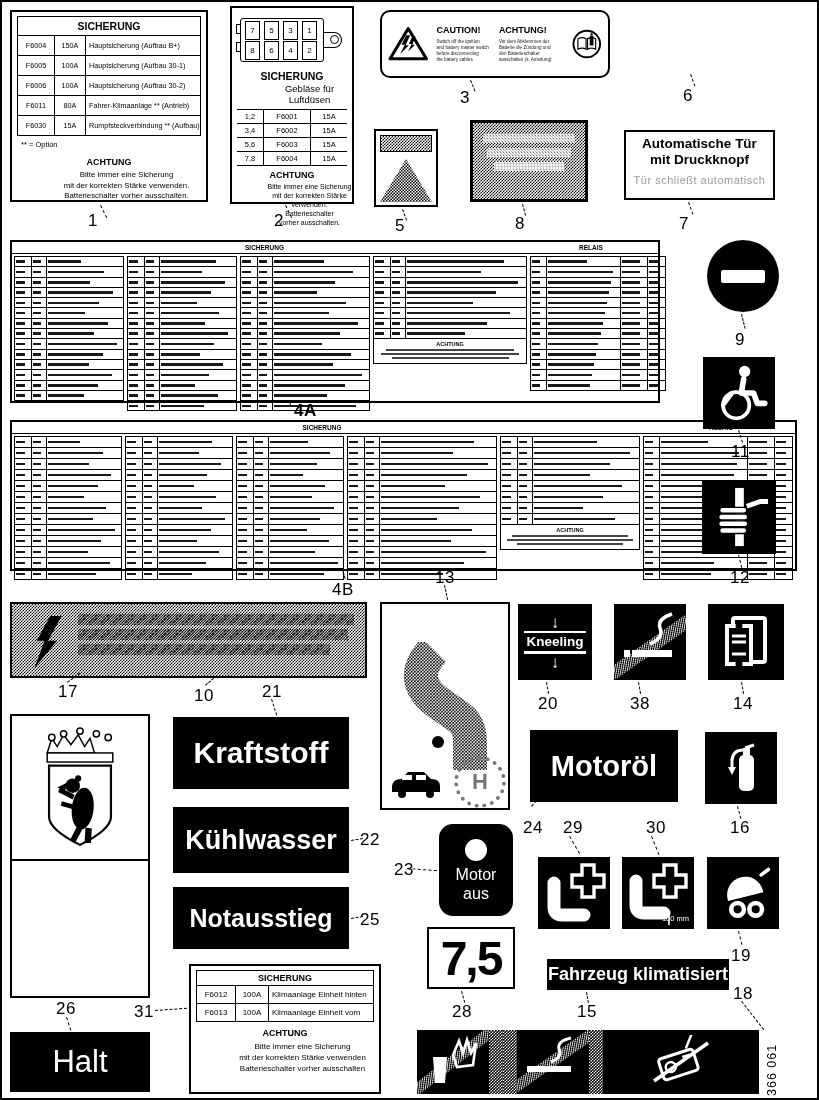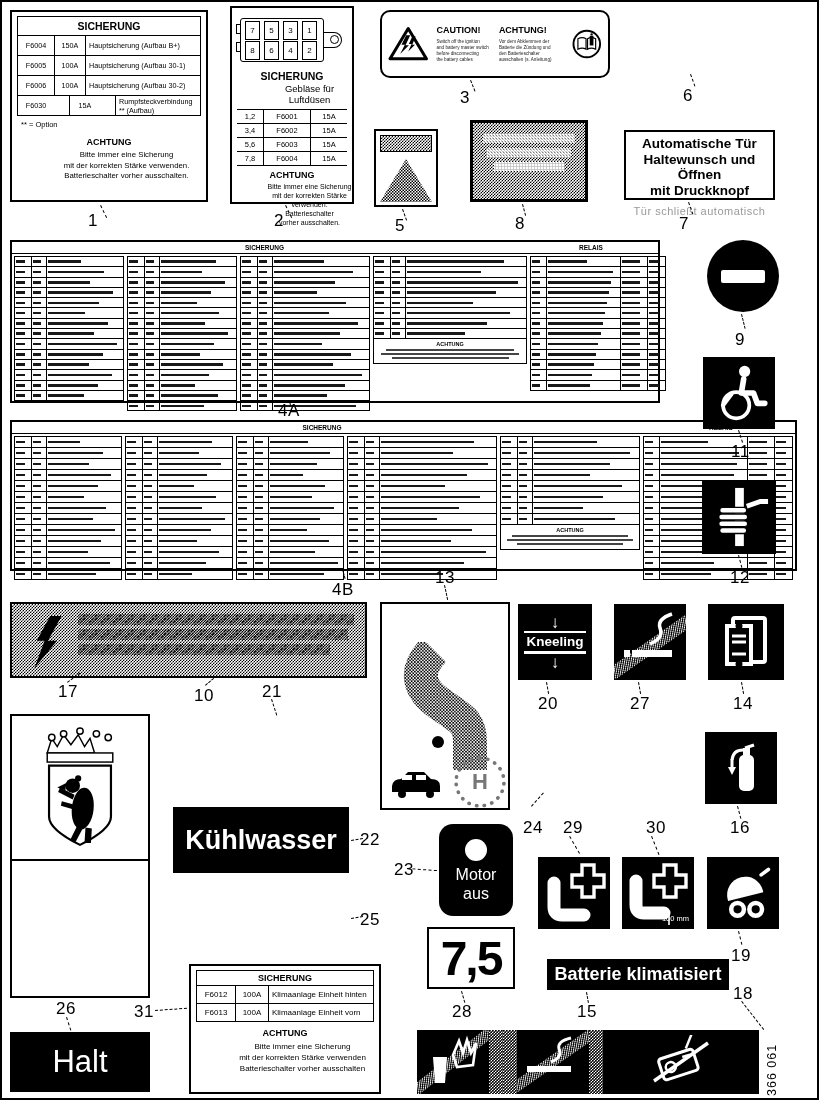--- a/index.html
+++ b/index.html
@@ -73,21 +73,26 @@
           <div class="frow" style="height: 19px;">
             <div class="fcell" style="width: 36px;">F6005</div>
             <div class="fcell" style="width: 30px;">100A</div>
             <div class="fcell desc">Hauptsicherung (Aufbau 30-1)</div>
           </div>
           <div class="frow" style="height: 19px;">
             <div class="fcell" style="width: 36px;">F6006</div>
             <div class="fcell" style="width: 30px;">100A</div>
             <div class="fcell desc">Hauptsicherung (Aufbau 30-2)</div>
           </div>
-          <div class="frow" style="height: 19px; gap: 15px;">
+          <div class="frow" style="height: 19px;">
+            <div class="fcell" style="width: 36px;">F6011</div>
+            <div class="fcell" style="width: 30px;">80A</div>
+            <div class="fcell desc">Fahrer-Klimaanlage ** (Antrieb)</div>
+          </div>
+          <div class="frow" style="height: 19px;">
             <div class="fcell" style="width: 36px;">F6030</div>
             <div class="fcell" style="width: 30px;">15A</div>
             <div class="fcell desc">Rumpfsteckverbindung ** (Aufbau)</div>
           </div>
         </div>
     </div>
     <div style="padding:2px 0 0 9px;font-size:7.5px;">** = Option</div>
     <div class="warnT" style="margin-top:8px;font-size:9px;">ACHTUNG</div>
     <div id="l1-warn" style="margin-top:3px;font-size:7.8px;line-height:10.5px;">
         <div class="warnL">Bitte immer eine Sicherung</div>
@@ -200,21 +205,20 @@
 
   <div class="abs" style="left:468px;top:118px;width:118px;height:82px;border:3px solid #000;padding:6px 8px;">
     <div class="dith abs" style="left:0;top:0;right:0;bottom:0;"></div>
     <div class="dith-w ltbar" style="position:relative;width:92px;"></div>
     <div class="dith-w ltbar" style="position:relative;width:84px;"></div>
     <div class="dith-w ltbar" style="position:relative;width:70px;"></div>
   </div>
 
   <div class="abs col" style="left:622px;top:128px;width:151px;height:70px;border:2.4px solid #000;font-weight:bold;font-size:13.5px;line-height:15.5px;justify-content:flex-start;padding-top:4px;">
     <span>Automatische Tür</span>
-    <span>Haltewunsch und Öffnen</span>
     <span>mit Druckknopf</span>
     <span style="font-weight:normal;font-size:11px;color:#9a9a9a;margin-top:6px;letter-spacing:.5px;">Tür schließt automatisch</span>
   </div>
 
   <div id="t4a" class="mtbl" style="left:8px;top:238px;width:646px;height:159px;">
       <div class="mhead">
         <span style="width: 505px;">SICHERUNG</span>
         <span style="width: 134px; margin-left: auto;">RELAIS</span>
       </div>
       <div class="mbody">
@@ -1970,24 +1974,33 @@
           <polygon points="57,114 49,130 55,132 63,117"></polygon>
           <polygon points="66,116 65,133 72,133 73,117"></polygon>
         </g>
       </svg>
     </div>
     <div class="ctr" style="height:136px;">
       <span style="font-weight:bold;font-size:56px;letter-spacing:1px;"></span>
     </div>
   </div>
 
+  <div class="abs ctr blk" style="left:171px;top:715px;width:176px;height:72px;">
+    <span style="font-size:30px;font-weight:bold;">Kraftstoff</span>
+  </div>
   <div class="abs ctr blk" style="left:171px;top:805px;width:176px;height:66px;">
     <span style="font-size:27px;font-weight:bold;">Kühlwasser</span>
   </div>
-
+  <div class="abs ctr blk" style="left:171px;top:885px;width:176px;height:62px;">
+    <span style="font-size:25px;font-weight:bold;">Notausstieg</span>
+  </div>
+
+  <div class="abs ctr blk" style="left:528px;top:728px;width:148px;height:72px;">
+    <span style="font-size:29px;font-weight:bold;">Motoröl</span>
+  </div>
 
   <div class="abs ctr blk" style="left:703px;top:730px;width:72px;height:72px;">
     <svg width="44" height="58" viewBox="0 0 44 58">
       <rect x="20" y="16" width="15" height="36" rx="5" fill="#fff"></rect>
       <rect x="24" y="9" width="7" height="7" fill="#fff"></rect>
       <path d="M24 11 q-10 0-11 10" stroke="#fff" stroke-width="3" fill="none"></path>
       <path d="M13 20 v10" stroke="#fff" stroke-width="3"></path>
       <polygon points="13,36 9,28 17,28" fill="#fff"></polygon>
       <path d="M26 9 l9-3" stroke="#fff" stroke-width="3"></path>
     </svg>
@@ -2021,21 +2034,21 @@
       <circle cx="26" cy="48" r="7" fill="none" stroke="#fff" stroke-width="5"></circle>
       <circle cx="46" cy="48" r="7" fill="none" stroke="#fff" stroke-width="5"></circle>
     </svg>
   </div>
 
   <div class="abs ctr" style="left:425px;top:925px;width:88px;height:62px;border:2.5px solid #000;">
     <span style="font-size:48px;font-weight:bold;letter-spacing:-2px;">7,5</span>
   </div>
 
   <div class="abs ctr blk" style="left:545px;top:957px;width:182px;height:31px;">
-    <span style="font-size:18px;font-weight:bold;">Batterie klimatisiert</span>
+    <span style="font-size:18px;font-weight:bold;">Fahrzeug klimatisiert</span>
   </div>
 
   <div class="abs ctr blk" style="left:8px;top:1030px;width:140px;height:60px;">
     <span style="font-size:31px;">Halt</span>
   </div>
 
   <div class="abs" style="left:187px;top:962px;width:192px;height:130px;border:2px solid #000;font-size:8px;">
     <div class="ftbl" style="font-size:8px;">
       <div class="ftitle" style="font-size:9px;padding:2px 0;">SICHERUNG</div>
       <div id="l31-rows">
@@ -2094,31 +2107,31 @@
     <span>366 061</span>
   </div>
 
   <div class="co" style="left:86px;top:209px;">1</div>
   <div class="co" style="left:272px;top:209px;">2</div>
   <div class="co" style="left:458px;top:86px;">3</div>
   <div class="co" style="left:393px;top:214px;">5</div>
   <div class="co" style="left:681px;top:84px;">6</div>
   <div class="co" style="left:677px;top:212px;">7</div>
   <div class="co" style="left:513px;top:212px;">8</div>
-  <div class="co" style="left:276px;top:399px;">4A</div>
+  <div class="co" style="left:292px;top:399px;font-weight:bold;">4A</div>
   <div class="co" style="left:733px;top:328px;">9</div>
   <div class="co" style="left:729px;top:440px;">11</div>
   <div class="co" style="left:330px;top:578px;">4B</div>
   <div class="co" style="left:433px;top:566px;">13</div>
   <div class="co" style="left:728px;top:566px;">12</div>
   <div class="co" style="left:56px;top:680px;">17</div>
   <div class="co" style="left:192px;top:684px;">10</div>
   <div class="co" style="left:260px;top:680px;">21</div>
   <div class="co" style="left:536px;top:692px;">20</div>
-  <div class="co" style="left:628px;top:692px;">27</div>
+  <div class="co" style="left:628px;top:692px;">38</div>
   <div class="co" style="left:731px;top:692px;">14</div>
   <div class="co" style="left:521px;top:816px;">24</div>
   <div class="co" style="left:561px;top:816px;">29</div>
   <div class="co" style="left:644px;top:816px;">30</div>
   <div class="co" style="left:728px;top:816px;">16</div>
   <div class="co" style="left:392px;top:858px;">23</div>
   <div class="co" style="left:358px;top:828px;">22</div>
   <div class="co" style="left:358px;top:908px;">25</div>
   <div class="co" style="left:729px;top:944px;">19</div>
   <div class="co" style="left:450px;top:1000px;">28</div>

